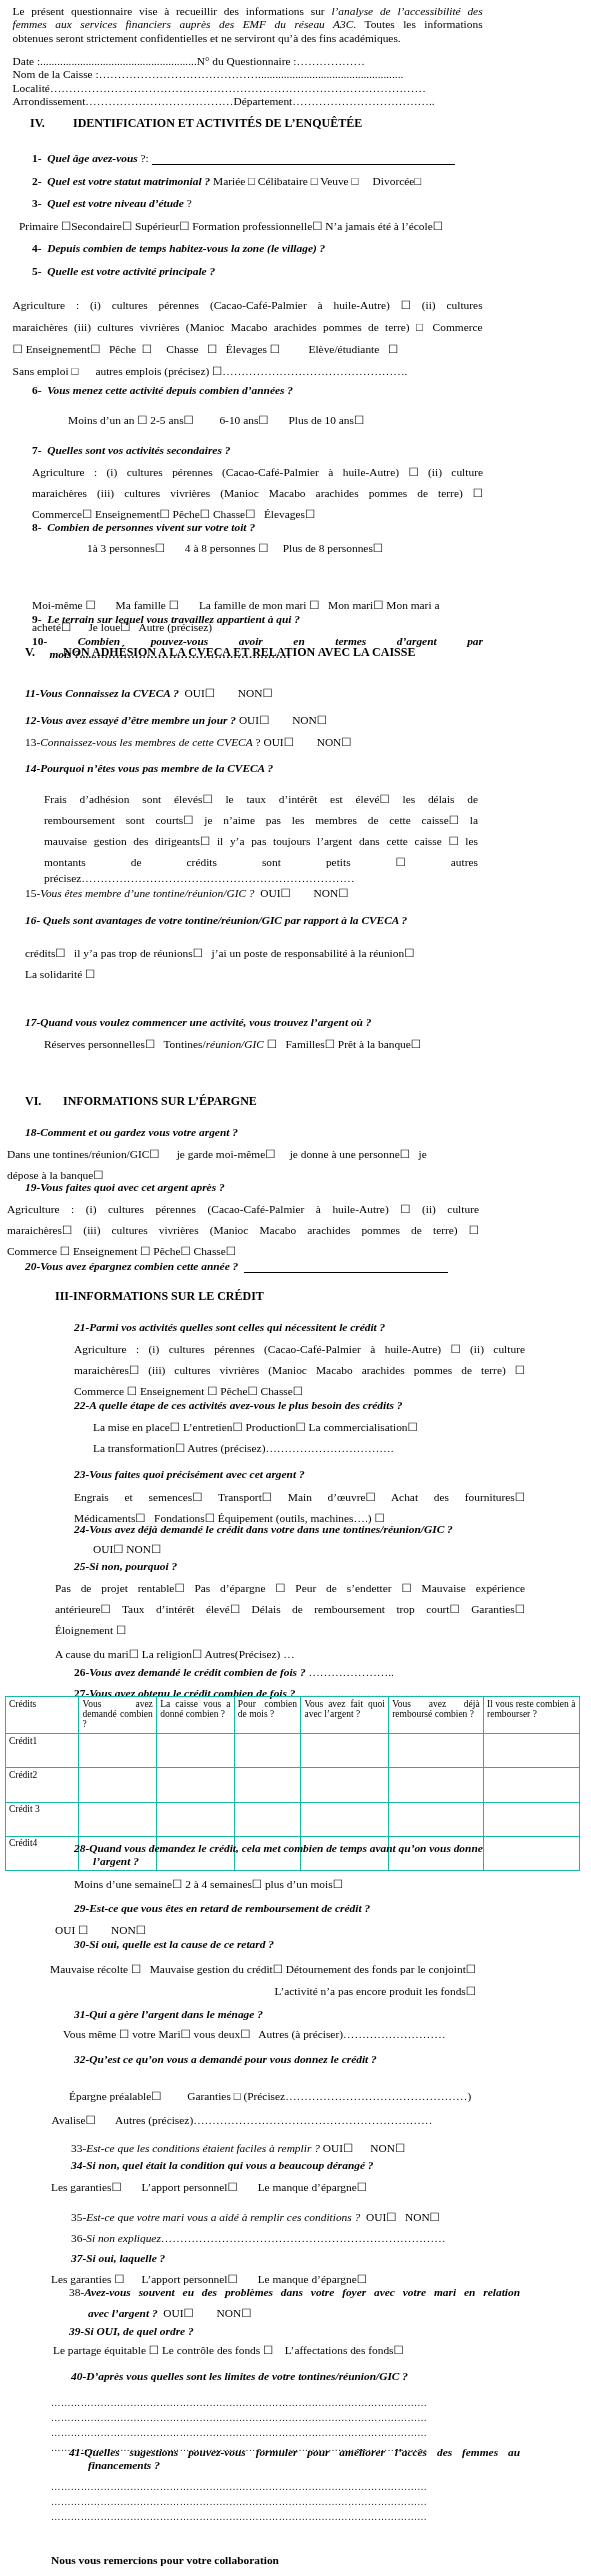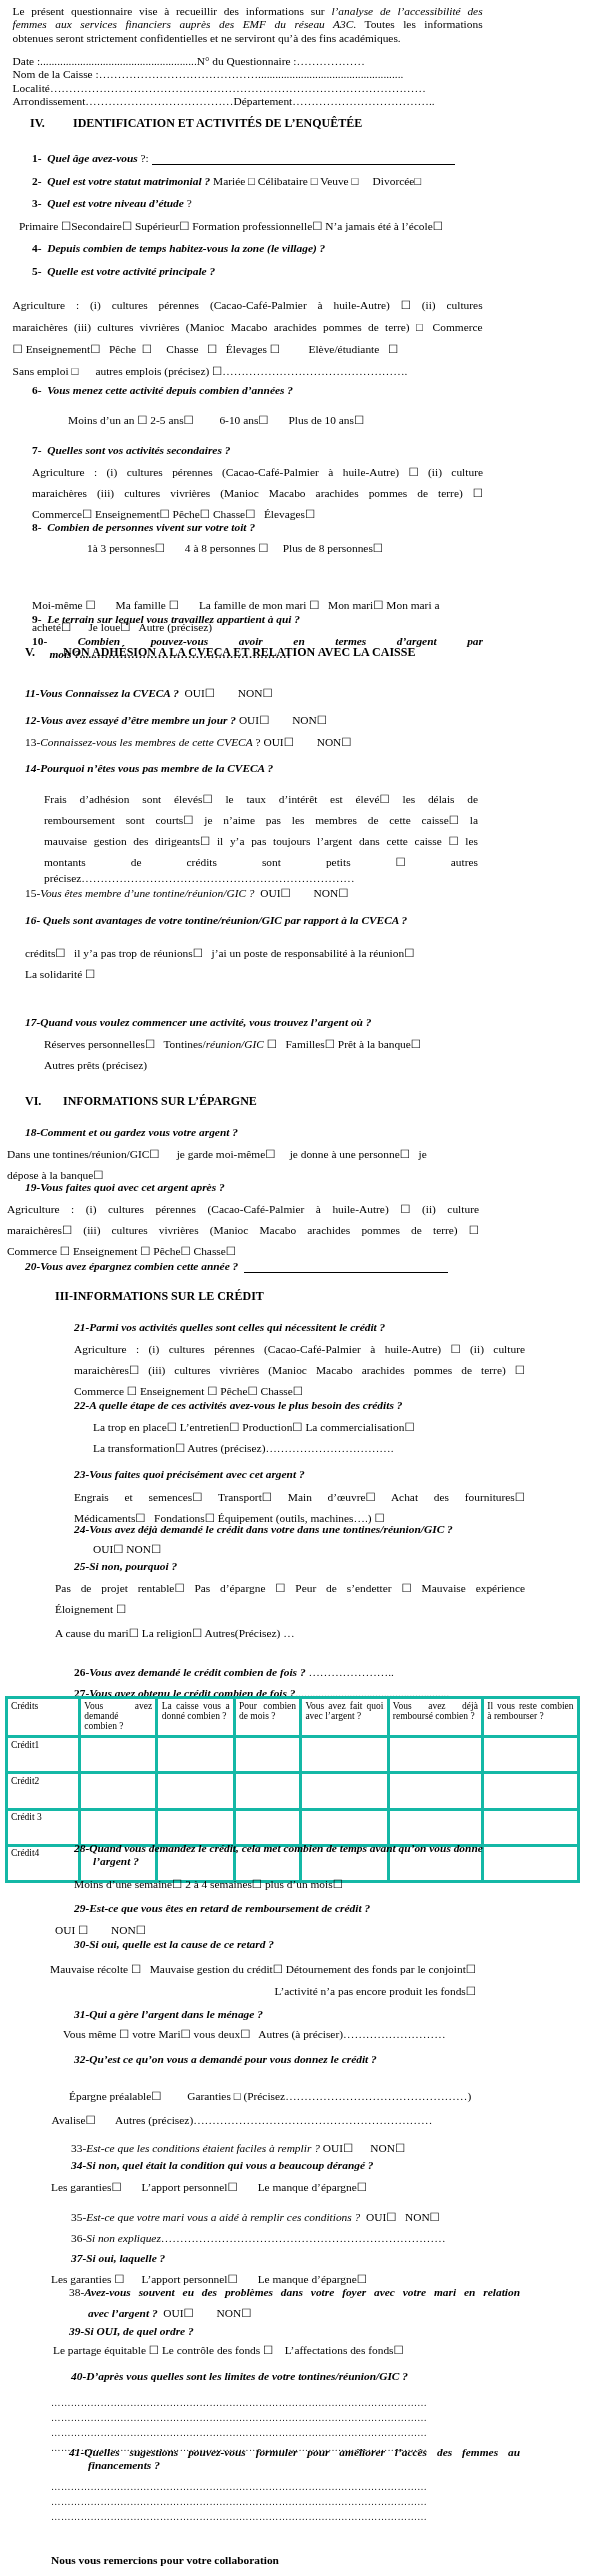--- a/index.html
+++ b/index.html
@@ -9,21 +9,21 @@
   .just { white-space:normal; text-align:justify; text-align-last:justify; }
   .q { font-style:italic; font-weight:bold; }
   .qn { font-weight:bold; font-style:normal; }
   .it { font-style:italic; }
   .h { font-weight:bold; font-size:12px; }
   .hnum { display:inline-block; width:43px; }
   .uline { display:inline-block; border-bottom:1px solid #000; height:11px; vertical-align:bottom; }
   .dots { letter-spacing:0.4px; }
   table.credits { position:absolute; left:4.7px; top:1696px; width:575px; border-collapse:collapse;
                   font-size:9.5px; line-height:10.3px; }
-  table.credits td { border:3px solid #14b8a6; vertical-align:top; padding:1.6px 3.2px; text-align:justify; }
+  table.credits td { border:1px solid #14b8a6; vertical-align:top; padding:1.6px 3.2px; text-align:justify; }
   table.credits tr.body-row td { height:30px; }
   table.credits tr.head-row td { height:33px; }
 </style>
 </head>
 <body>
 
 <div class="blk just" style="left:12.6px; top:4.7px; width:470px;">
   <div><span>Le présent questionnaire vise à recueillir des informations sur </span><span class="it">l’analyse de l’accessibilité des</span></div>
   <div><span class="it">femmes aux services financiers auprès des EMF du réseau A3C</span><span>. Toutes les informations</span></div>
   <div style="text-align-last:left;">obtenues seront strictement confidentielles et ne serviront qu’à des fins académiques.</div>
@@ -123,21 +123,20 @@
 
 <div class="blk" style="left:25px; top:914px;"><span class="q">16-</span>&nbsp;<span class="q">Quels sont avantages de votre tontine/réunion/GIC par rapport à la CVECA ?</span></div>
 <div class="blk" style="left:25px; top:943px; line-height:20.5px;">
   <div style="white-space:pre;">crédits☐   il y’a pas trop de réunions☐   j’ai un poste de responsabilité à la réunion☐</div>
   <div>La solidarité ☐</div>
 </div>
 
 <div class="blk" style="left:25px; top:1016px;"><span class="q">17-</span><span class="q">Quand vous voulez commencer une activité, vous trouvez l’argent où ?</span></div>
 <div class="blk" style="left:44px; top:1034px; line-height:21px;">
   <div style="white-space:pre;"><span>Réserves personnelles☐   Tontines/</span><span class="it">réunion/GIC</span><span> ☐   Familles☐ Prêt à la banque☐</span></div>
-  <div>Autres prêts (précisez)</div>
 </div>
 
 <div class="blk h" style="left:25px; top:1095px;">
   <span class="hnum" style="width:38px;">VI.</span><span>INFORMATIONS SUR L’ÉPARGNE</span>
 </div>
 
 <div class="blk" style="left:25px; top:1126px;"><span class="q">18-</span><span class="q">Comment et ou gardez vous votre argent ?</span></div>
 <div class="blk" style="left:7px; top:1144px; line-height:21px;">
   <div style="white-space:pre;">Dans une tontines/réunion/GIC☐      je garde moi-même☐     je donne à une personne☐   je</div>
   <div>dépose à la banque☐</div>
@@ -153,34 +152,35 @@
 <div class="blk h" style="left:55px; top:1290px;">III-INFORMATIONS SUR LE CRÉDIT</div>
 
 <div class="blk" style="left:74px; top:1321px;"><span class="q">21-</span><span class="q">Parmi vos activités quelles sont celles qui nécessitent le crédit ?</span></div>
 <div class="blk" style="left:74px; top:1339px; line-height:21px;">
   <div class="just" style="width:451px;">Agriculture : (i) cultures pérennes (Cacao-Café-Palmier à huile-Autre) ☐ (ii) culture</div>
   <div class="just" style="width:451px;">maraichères☐ (iii) cultures vivrières (Manioc Macabo arachides pommes de terre) ☐</div>
   <div>Commerce ☐ Enseignement ☐ Pêche☐ Chasse☐</div>
 </div>
 <div class="blk" style="left:74px; top:1399px;"><span class="q">22-</span><span class="q">A quelle étape de ces activités avez-vous le plus besoin des crédits ?</span></div>
 <div class="blk" style="left:93px; top:1417px; line-height:21px;">
-  <div>La trop en place☐ L’entretien☐ Production☐ La commercialisation☐</div>
+  <div>La mise en place☐ L’entretien☐ Production☐ La commercialisation☐</div>
   <div>La transformation☐ Autres (précisez)…………………………….</div>
 </div>
 
 <div class="blk" style="left:74px; top:1468px;"><span class="q">23-</span><span class="q">Vous faites quoi précisément avec cet argent ?</span></div>
 <div class="blk" style="left:74px; top:1487px; line-height:21px;">
   <div class="just" style="width:451px;">Engrais et semences☐ Transport☐ Main d’œuvre☐ Achat des fournitures☐</div>
   <div style="white-space:pre;">Médicaments☐   Fondations☐ Équipement (outils, machines….) ☐</div>
 </div>
 <div class="blk" style="left:74px; top:1523px;"><span class="q">24-</span><span class="q">Vous avez déjà demandé le crédit dans votre dans une tontines/réunion/GIC ?</span></div>
 <div class="blk" style="left:93px; top:1543px;">OUI☐ NON☐</div>
 <div class="blk" style="left:74px; top:1560px;"><span class="q">25-</span><span class="q">Si non, pourquoi ?</span></div>
 <div class="blk" style="left:55px; top:1578px; line-height:21px;">
   <div class="just" style="width:470px;">Pas de projet rentable☐ Pas d’épargne ☐ Peur de s’endetter ☐ Mauvaise expérience</div>
+  <div class="just" style="width:470px;">antérieure☐   Taux d’intérêt élevé☐    Délais de remboursement trop court☐   Garanties☐</div>
   <div style="padding-left:0;">Éloignement ☐</div>
   <div style="padding-top:3.2px;">A cause du mari☐ La religion☐   Autres(Précisez) …</div>
 </div>
 
 <div class="blk" style="left:74px; top:1666px;"><span class="qn">26-</span><span class="q">Vous avez demandé le crédit combien de fois ?</span><span> …………………..</span></div>
 <div class="blk" style="left:74px; top:1687px;"><span class="qn">27-</span><span class="q">Vous avez obtenu le crédit combien de fois ?</span><span>......................................................</span></div>
 
 <table class="credits">
   <colgroup>
     <col style="width:73px">

